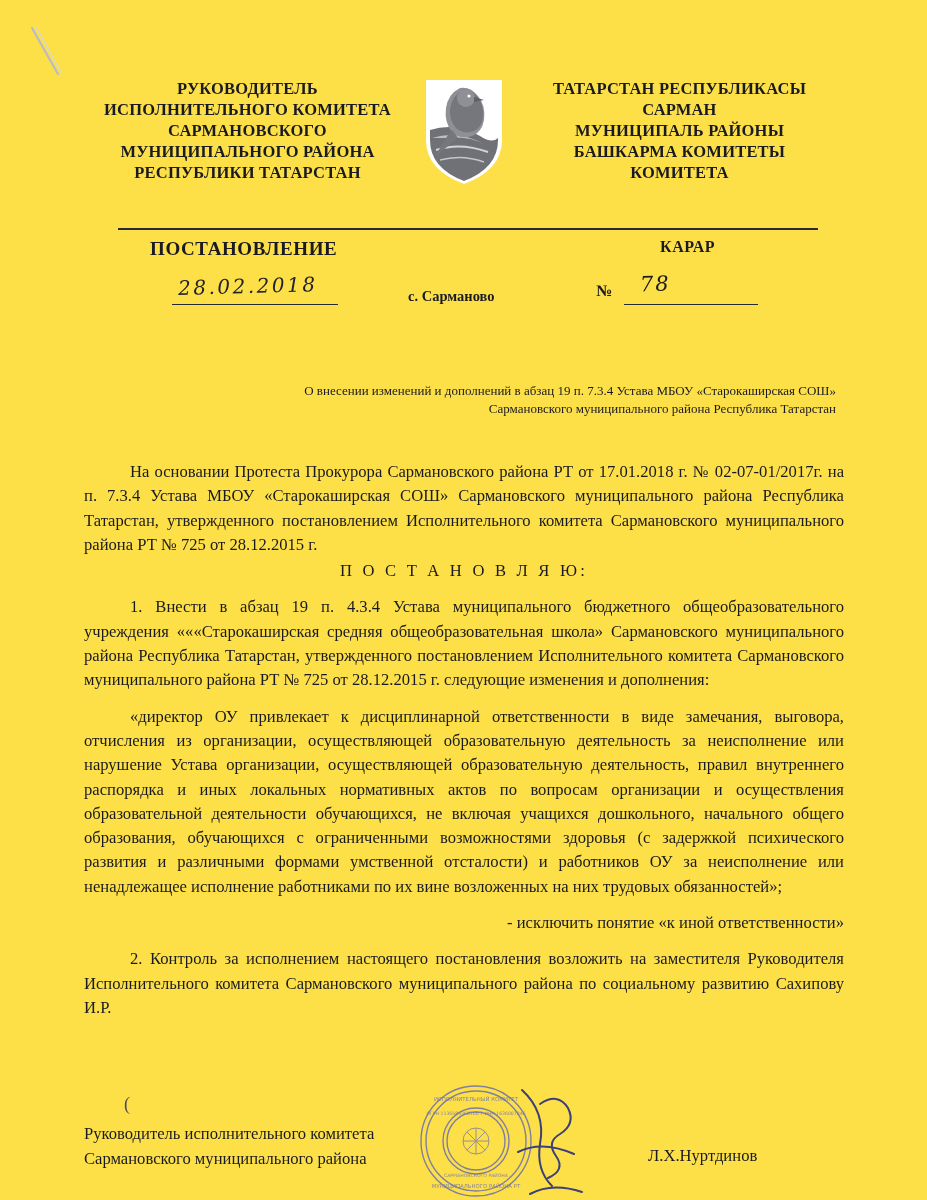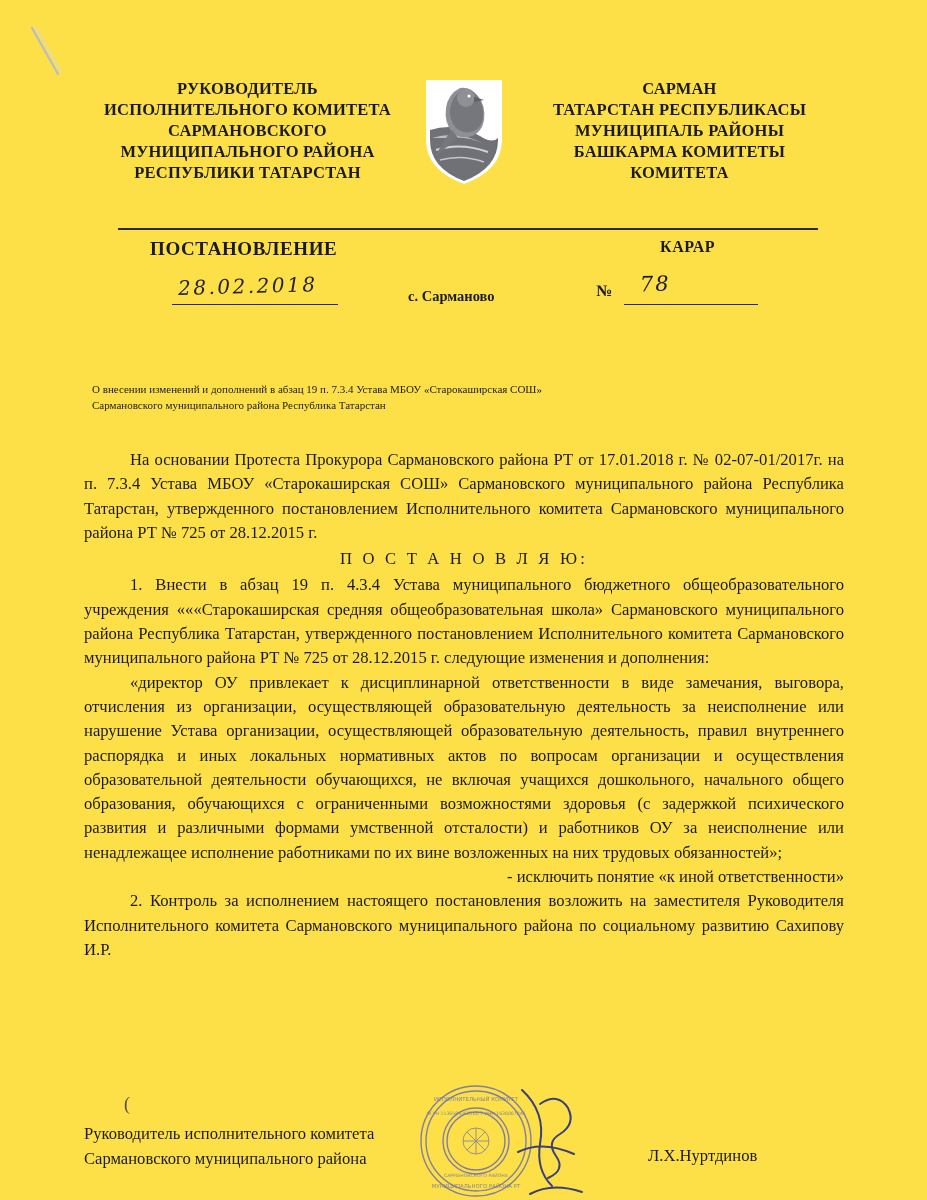--- a/index.html
+++ b/index.html
@@ -129,37 +129,37 @@
     height: 1px;
     background: #2a2a34;
   }
 
   
   .subject {
     position: absolute;
     top: 382px;
     left: 92px;
     width: 744px;
-    text-align: left;
-    font-size: 11px;
+    text-align: right;
+    font-size: 13px;
     line-height: 1.42;
   }
 
   
   .body {
     position: absolute;
     top: 448px;
     left: 84px;
     width: 760px;
     font-size: 16.6px;
     line-height: 1.465;
     text-align: justify;
   }
   .body p {
-    margin: 0 0 0 0;
+    margin: 12px 0 0 0;
     text-align: justify;
     text-justify: inter-word;
   }
   .body p.indent { text-indent: 46px; }
   .decree {
     text-align: center !important;
     text-indent: 0 !important;
     letter-spacing: 3.2px;
     margin: 2px 0 2px 0 !important;
     font-family: Liberation Serif, serif;
@@ -253,22 +253,22 @@
 
         <circle cx="61" cy="18" r="1.6" fill="#ffffff"></circle>
 
         <path d="M66 19 L76 22 L66 24 Z" fill="#5f6166"></path>
 
         <path d="M44 52 Q34 64 28 78 Q40 68 50 60 Z" fill="#75777d"></path>
       </svg>
     </div>
 
     <div class="header-col right">
+      <div>ТАТАРСТАН РЕСПУБЛИКАСЫ</div>
       <div>САРМАН</div>
-      <div>ТАТАРСТАН РЕСПУБЛИКАСЫ</div>
       <div>МУНИЦИПАЛЬ РАЙОНЫ</div>
       <div>БАШКАРМА КОМИТЕТЫ</div>
       <div>КОМИТЕТА</div>
     </div>
   </div>
 
   <div class="divider"></div>
 
   <div class="doc-title">ПОСТАНОВЛЕНИЕ</div>
   <div class="doc-title-tat">КАРАР</div>

